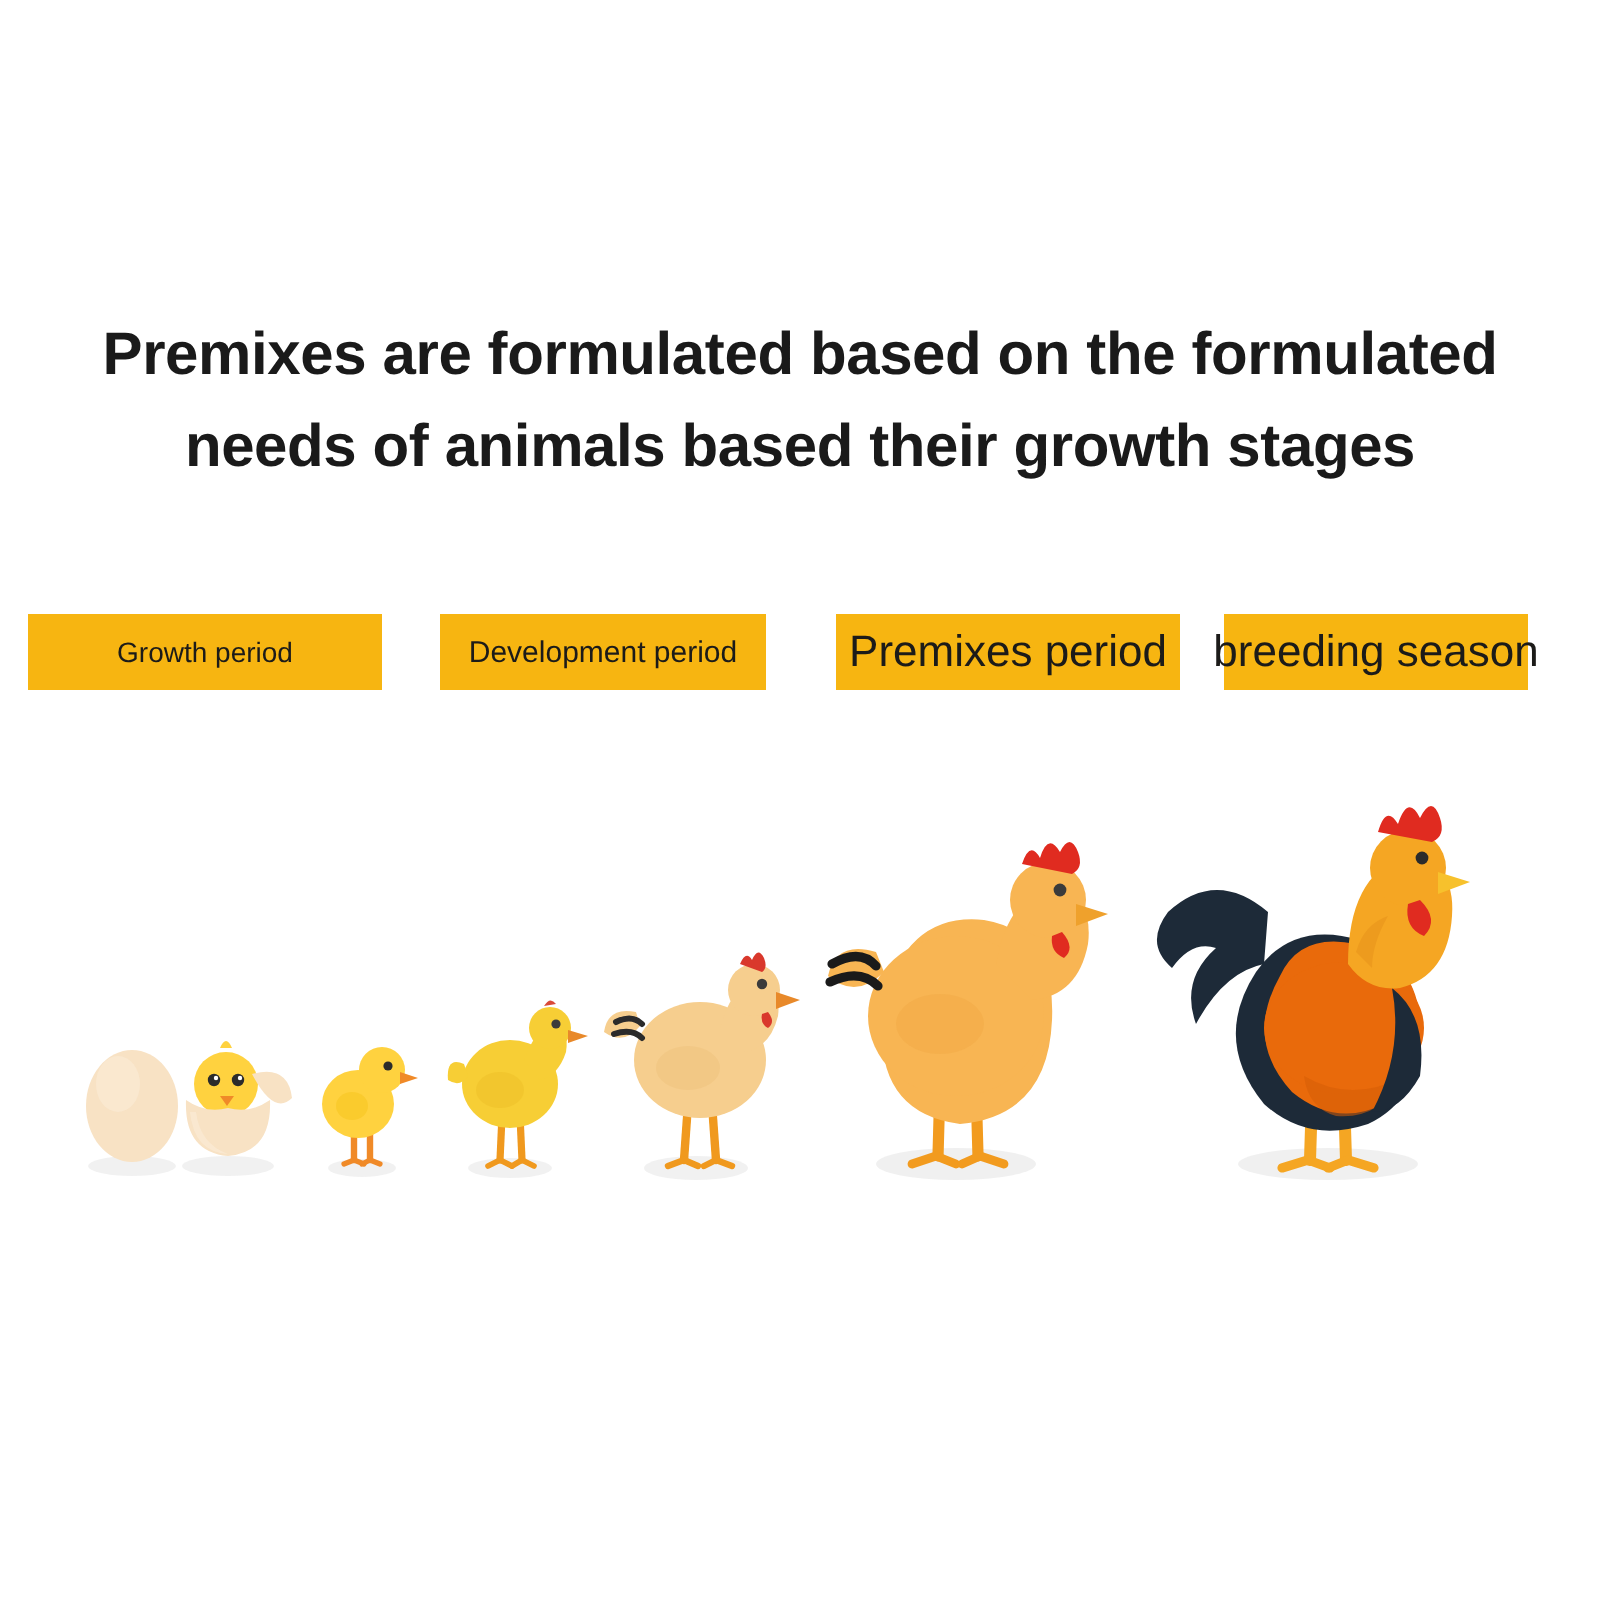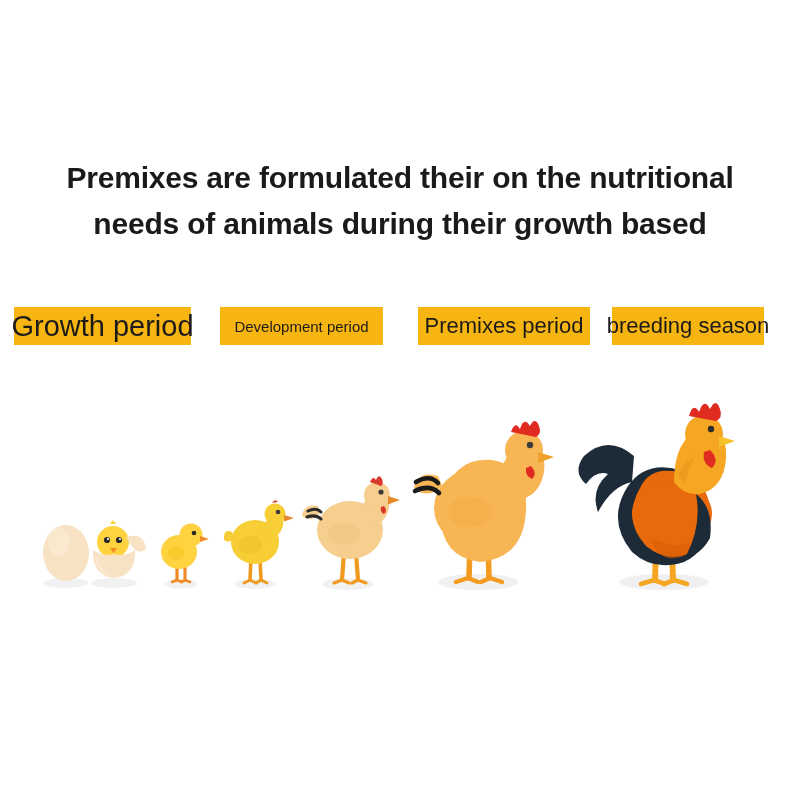--- a/index.html
+++ b/index.html
@@ -43,21 +43,21 @@
     background: #F7B511;
     color: #1c1b19;
     display: flex;
     align-items: center;
     justify-content: center;
     box-sizing: border-box;
     height: 38px;
     top: 307px;
     white-space: nowrap;
   }
-  #chip-1 { left: 14px;  width: 177px; font-size: 29px; }
+  #chip-1 { left: 14px;  width: 177px; font-size: 14px; }
   #chip-2 { left: 220px; width: 163px; font-size: 15px; }
   #chip-3 { left: 418px; width: 172px; font-size: 22px; }
   #chip-4 { left: 612px; width: 152px; font-size: 22px; }
 
   
   #figures {
     position: absolute;
     left: 0;
     top: 390px;
     width: 800px;
@@ -73,22 +73,22 @@
   #fig-pullet   { left: 300px; }
   #fig-hen      { left: 412px; }
   #fig-rooster  { left: 568px; }
 </style>
 </head>
 <body>
 
 <div id="poster">
 
   <div id="title-block">
-    <span class="line">Premixes are formulated their on the nutritional</span>
-    <span class="line">needs of animals during their growth based</span>
+    <span class="line">Premixes are formulated based on the formulated</span>
+    <span class="line">needs of animals based their growth stages</span>
   </div>
 
   <div class="chip" id="chip-1">Growth period</div>
   <div class="chip" id="chip-2">Development period</div>
   <div class="chip" id="chip-3">Premixes period</div>
   <div class="chip" id="chip-4">breeding season</div>
 
   <div id="figures">
 
     <div class="fig" id="fig-egg">

